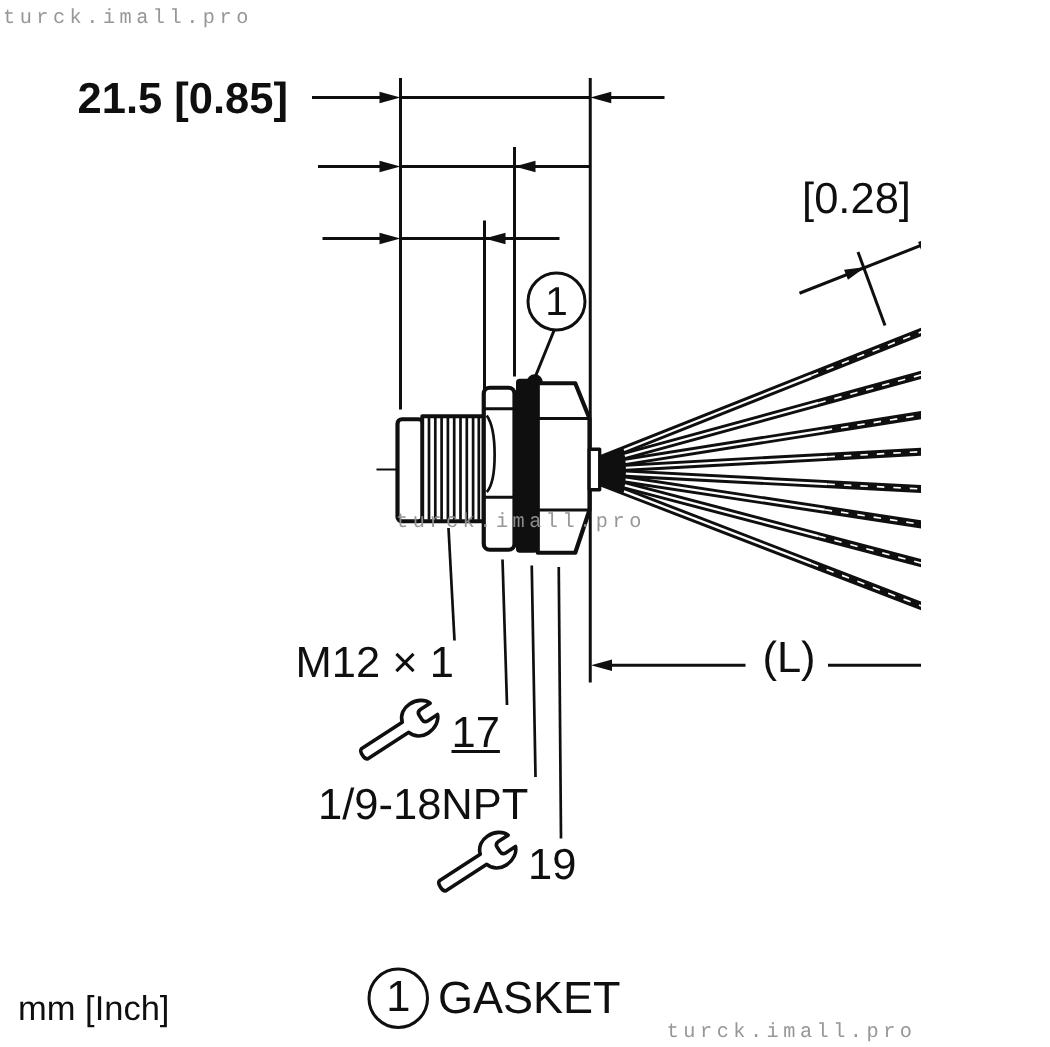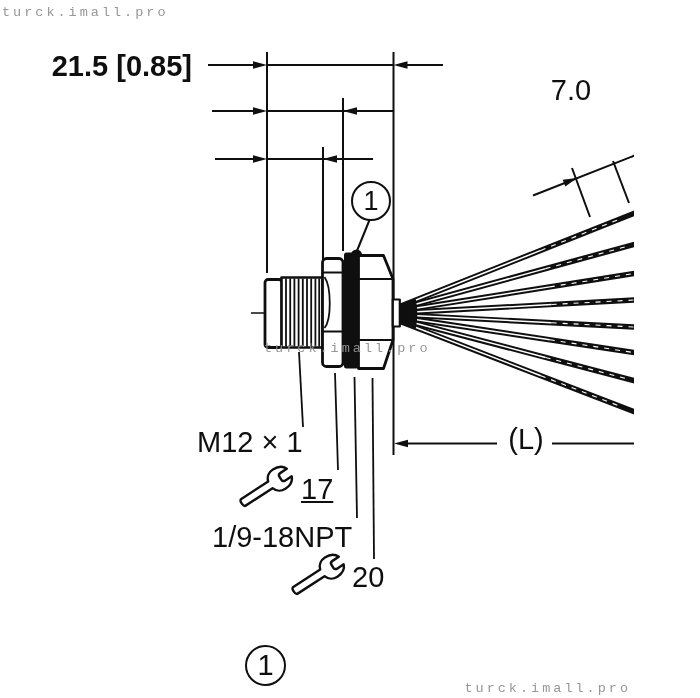--- a/index.html
+++ b/index.html
@@ -1,18 +1,18 @@
 <!DOCTYPE html>
 <html><head>
 <meta charset="utf-8">
 <style>
   html,body{margin:0;padding:0;background:#ffffff;}
   #stage{
     position:relative;width:614px;height:698px;background:#ffffff;overflow:hidden;
-    font-family:"Liberation Sans", sans-serif;color:#0f0f0f;padding-left:20px;
+    font-family:"Liberation Sans", sans-serif;color:#0f0f0f;
   }
   #drawing{position:absolute;left:0;top:0;}
   .lbl{position:absolute;white-space:nowrap;line-height:1.04;color:#0f0f0f;}
   .dim{font-size:29px;}
   .dim-right{text-align:right;}
   .dim-center{text-align:center;}
   .wm{
     position:absolute;font-family:"Liberation Mono","DejaVu Sans Mono",monospace;
     font-size:13.5px;letter-spacing:3px;color:rgba(145,145,145,0.95);
   }
@@ -148,46 +148,48 @@
       <line x1="354.5" y1="377" x2="357" y2="518"></line>
       <line x1="372.5" y1="378" x2="374" y2="559"></line>
     </g>
   </svg>
 
   <div class="wm" style="left:2px;top:5px;">turck.imall.pro</div>
   <div class="wm" style="left:264px;top:341px;">turck.imall.pro</div>
   <div class="wm" style="right:3px;top:681px;">turck.imall.pro</div>
 
   <div class="lbl dim dim-right" style="left:40px;top:51px;width:152px;font-weight:bold;">21.5 [0.85]</div>
-  <div class="lbl dim dim-center" style="left:521px;top:75px;width:100px;">7.0</div>
+  <div class="lbl dim dim-center" style="left:521px;top:118px;width:100px;">[0.28]</div>
   <div class="lbl dim dim-center" style="left:496px;top:424px;width:60px;">(L)</div>
 
   <div class="circle-callout" style="left:351px;top:181px;width:40px;height:40px;font-size:27px;">
     <span>1</span>
   </div>
 
   <div class="lbl dim" style="left:197px;top:427px;">M12 × 1</div>
   <div class="lbl dim" style="left:301px;top:474px;text-decoration:underline;">17</div>
   <div class="lbl dim" style="left:212px;top:522px;">1/9-18NPT</div>
-  <div class="lbl dim" style="left:352px;top:562px;">20</div>
+  <div class="lbl dim" style="left:352px;top:562px;">19</div>
 
   <svg class="wrench" style="left:233px;top:458px;" width="69" height="59" viewBox="0 0 69 59">
     <g transform="translate(34,29) rotate(-33) translate(-32,-13)">
       <path d="M3.5,9 L36,9 C37.5,4 42,1.5 46.5,1.5 C52.5,1.5 57,4.5 58.5,8.5 L51,8.5
                C49,8.5 48,9.6 48,11.2 L48,14.8 C48,16.4 49,17.5 51,17.5 L58.5,17.5
                C57,21.5 52.5,24.5 46.5,24.5 C42,24.5 37.5,22 36,17 L3.5,17
                C1.2,16.2 1.2,9.8 3.5,9 Z" fill="#ffffff" stroke="#0f0f0f" stroke-width="2.4" stroke-linejoin="round"></path>
     </g>
   </svg>
   <svg class="wrench" style="left:285px;top:546px;" width="69" height="59" viewBox="0 0 69 59">
     <g transform="translate(34,29) rotate(-33) translate(-32,-13)">
       <path d="M3.5,9 L36,9 C37.5,4 42,1.5 46.5,1.5 C52.5,1.5 57,4.5 58.5,8.5 L51,8.5
                C49,8.5 48,9.6 48,11.2 L48,14.8 C48,16.4 49,17.5 51,17.5 L58.5,17.5
                C57,21.5 52.5,24.5 46.5,24.5 C42,24.5 37.5,22 36,17 L3.5,17
                C1.2,16.2 1.2,9.8 3.5,9 Z" fill="#ffffff" stroke="#0f0f0f" stroke-width="2.4" stroke-linejoin="round"></path>
     </g>
   </svg>
 
+  <div class="lbl units" style="left:12px;top:661px;">mm [Inch]</div>
   <div class="circle-callout" style="left:245px;top:645px;width:41px;height:41px;font-size:29px;border-width:2.6px;">
     <span>1</span>
   </div>
+  <div class="lbl legend-text" style="left:292px;top:650px;">GASKET</div>
 
 </div>
 
 </body></html>

